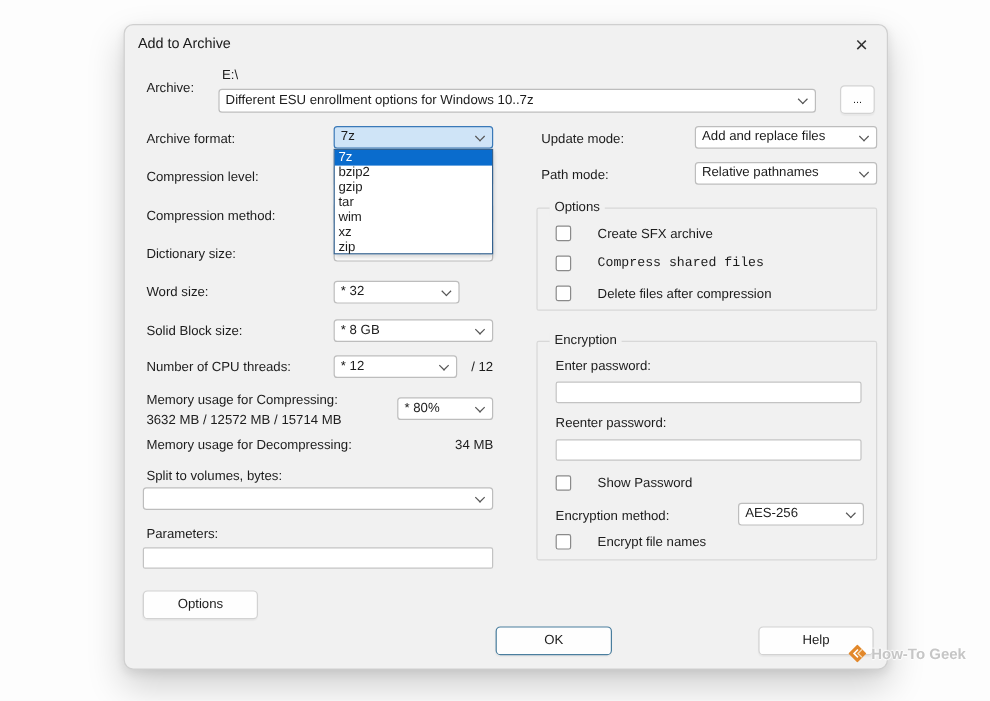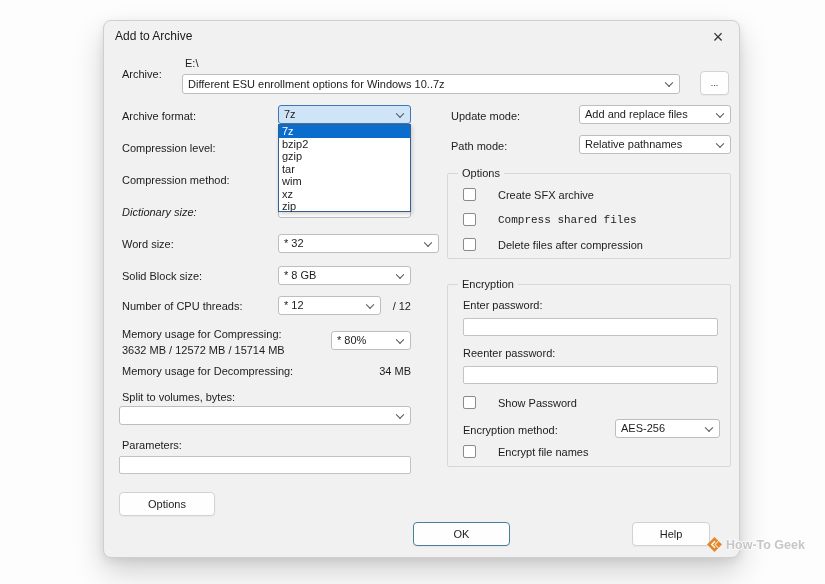--- a/index.html
+++ b/index.html
@@ -100,21 +100,21 @@
   <div class="lbl" style="left:81px; top:35px;">E:\</div>
   <div class="combo big" style="left:78px; top:53px; width:498px;">
     <span>Different ESU enrollment options for Windows 10..7z</span>
     <span class="chev"></span>
   </div>
   <button class="btn" style="left:596px; top:50px; width:29px; height:24px; font-size:9px;">...</button>
 
   <div class="lbl" style="left:18px; top:88px;">Archive format:</div>
   <div class="lbl" style="left:18px; top:120px;">Compression level:</div>
   <div class="lbl" style="left:18px; top:152px;">Compression method:</div>
-  <div class="lbl" style="left:18px; top:184px;font-style:italic;">Dictionary size:</div>
+  <div class="lbl" style="left:18px; top:184px;">Dictionary size:</div>
   <div class="lbl" style="left:18px; top:216px;">Word size:</div>
   <div class="lbl" style="left:18px; top:248px;">Solid Block size:</div>
   <div class="lbl" style="left:18px; top:278px;">Number of CPU threads:</div>
 
   <div class="combo selected" style="left:174px; top:84px; width:133px;">
     <span>7z</span>
     <span class="chev"></span>
   </div>
 
   <div class="combo" style="left:174px; top:116px; width:133px; z-index:1;">
@@ -133,21 +133,21 @@
   <div class="dropdown">
     <div class="item sel">7z</div>
     <div class="item">bzip2</div>
     <div class="item">gzip</div>
     <div class="item">tar</div>
     <div class="item">wim</div>
     <div class="item">xz</div>
     <div class="item">zip</div>
   </div>
 
-  <div class="combo" style="left:174px; top:213px; width:161px;">
+  <div class="combo" style="left:174px; top:213px; width:105px;">
     <span>* 32</span>
     <span class="chev"></span>
   </div>
   <div class="combo" style="left:174px; top:245px; width:133px;">
     <span>* 8 GB</span>
     <span class="chev"></span>
   </div>
   <div class="combo" style="left:174px; top:275px; width:103px;">
     <span>* 12</span>
     <span class="chev"></span>
@@ -216,21 +216,21 @@
       <span>AES-256</span>
       <span class="chev"></span>
     </div>
     <div class="cb" style="left:15px; top:160px;">
       <span class="box"></span>
       <span class="cbl">Encrypt file names</span>
     </div>
   </div>
 
   <button class="btn default" style="left:309px; top:501px; width:97px;">OK</button>
-  <button class="btn" style="left:528px; top:501px; width:78px;">Help</button>
+  <button class="btn" style="left:528px; top:501px; width:96px;">Help</button>
 </div>
 
 <div class="watermark">
   <svg width="15" height="15" viewBox="0 0 16 16">
     <polygon points="8,0 16,8 8,16 0,8" fill="#e2882b"></polygon>
     <polyline points="8.5,4.5 5,8 8.5,11.5" fill="none" stroke="#ffffff" stroke-width="1.4"></polyline>
     <polyline points="12,4.5 8.5,8 12,11.5" fill="none" stroke="#f7d9b0" stroke-width="1.2"></polyline>
   </svg>
   <span class="wm-text">How-To Geek</span>
 </div>

